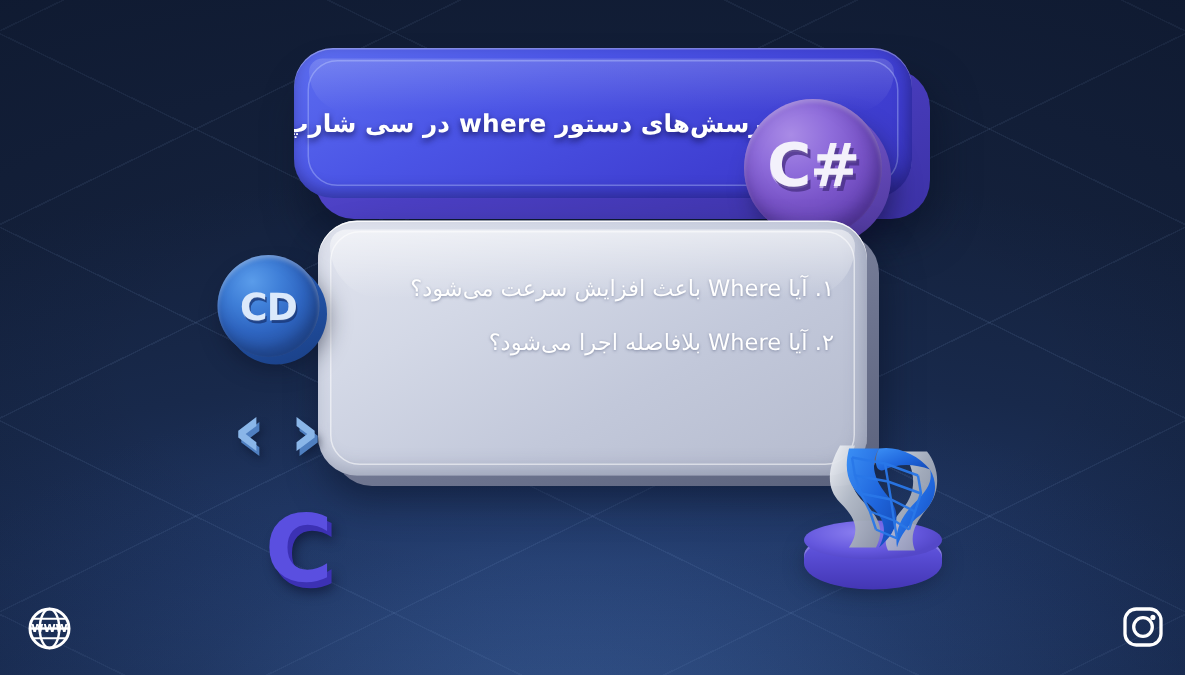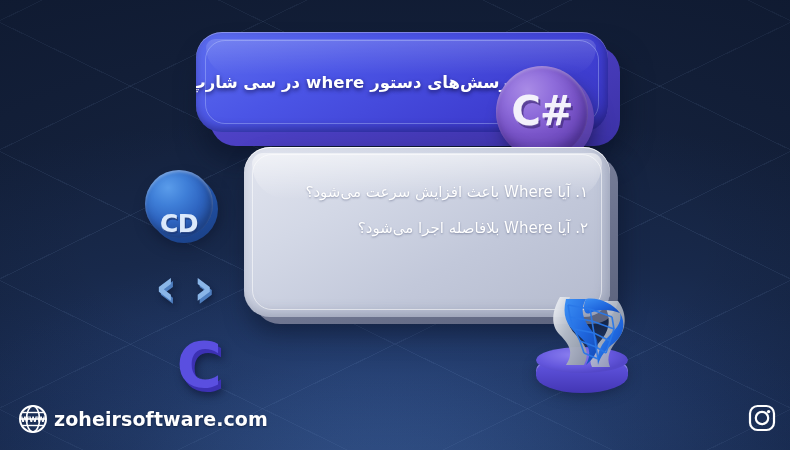--- a/index.html
+++ b/index.html
@@ -76,21 +76,21 @@
     box-shadow:inset 0 2px 3px rgba(255,255,255,.28), inset -3px -5px 12px rgba(40,22,90,.5);
     display:flex;align-items:center;justify-content:center;}
   .cs-text{
     font-family:"DejaVu Sans","Liberation Sans",sans-serif;
     font-size:40px;font-weight:bold;color:#f3f1fb;letter-spacing:-1px;direction:ltr;
     text-shadow:2px 3px 0 rgba(70,45,130,.75), 0 1px 0 rgba(255,255,255,.5);
     margin-top:-2px;
   }
 
   
-  .card-wrap{position:absolute;left:244px;top:147px;width:372px;height:178px;padding-left:36px;}
+  .card-wrap{position:absolute;left:212px;top:147px;width:372px;height:178px;padding-left:36px;}
   .card-shadow{position:absolute;left:6px;top:16px;width:370px;height:168px;border-radius:26px;background:rgba(8,14,34,.55);filter:blur(13px);}
   .card-back{position:absolute;left:10px;top:9px;width:364px;height:168px;border-radius:26px;
     background:linear-gradient(160deg,#8e95ab 0%,#6e7590 60%,#5b627c 100%);}
   .card{
     position:absolute;left:0;top:0;width:366px;height:170px;border-radius:26px;
     background:linear-gradient(150deg,#e2e5ef 0%,#d3d8e6 30%,#c2c8da 62%,#b4bacd 100%);
     box-shadow:inset 0 1px 0 rgba(255,255,255,.85), inset -3px -5px 12px rgba(90,98,124,.35);
     overflow:hidden;
   }
   .card::after{
@@ -111,21 +111,21 @@
 
   
   
   .cd{position:absolute;left:145px;top:170px;width:76px;height:76px;}
   .cd-sh{position:absolute;left:5px;top:12px;width:68px;height:62px;border-radius:50%;background:rgba(7,13,32,.55);filter:blur(8px);}
   .cd-back{position:absolute;left:5px;top:5px;width:68px;height:68px;border-radius:50%;
     background:linear-gradient(160deg,#2b63bd 0%,#1f4c9c 60%,#1a3f84 100%);}
   .cd-face{position:absolute;left:0;top:0;width:68px;height:68px;border-radius:50%;
     background:radial-gradient(72% 68% at 34% 26%, #5a9cea 0%, #3f7fd8 38%, #2f66c2 72%, #2857ab 100%);
     box-shadow:inset 0 2px 3px rgba(255,255,255,.32), inset -3px -4px 10px rgba(15,35,80,.5);
-    display:flex;align-items:flex-end;justify-content:center;}
+    display:flex;align-items:center;justify-content:center;}
   .cd-text{font-size:25px;font-weight:bold;color:#dbe9fb;letter-spacing:-.5px;direction:ltr;
     text-shadow:1px 2px 0 rgba(25,55,120,.8), 0 1px 0 rgba(255,255,255,.45);}
 
   
   .brackets{position:absolute;left:155px;top:258px;width:84px;height:60px;}
   .brk{position:absolute;top:0;font-size:50px;line-height:58px;font-weight:bold;
     color:#8ab6e8;direction:ltr;
     text-shadow:2px 3px 0 #4f7fc0, 3px 5px 6px rgba(8,16,38,.6);}
   .brk.l{left:0;}
   .brk.r{left:38px;}
@@ -139,21 +139,21 @@
   .sql{position:absolute;left:530px;top:295px;width:112px;height:112px;}
   .sql-sh{position:absolute;left:8px;top:62px;width:88px;height:36px;border-radius:50%;background:rgba(7,13,32,.55);filter:blur(8px);}
   .sql-base{position:absolute;left:6px;top:58px;width:92px;height:40px;border-radius:50%/44%;
     background:linear-gradient(180deg,#6f63e6 0%,#5a4ed6 40%,#4336b4 100%);
     box-shadow:inset 0 2px 0 rgba(255,255,255,.25);}
   .sql-base-top{position:absolute;left:6px;top:52px;width:92px;height:26px;border-radius:50%;
     background:radial-gradient(60% 70% at 40% 30%, #8b7ff0, #6457dd 70%, #5448c9 100%);}
   .sql-logo{position:absolute;left:10px;top:-4px;width:92px;height:80px;}
 
   
-  .footer-left{position:absolute;left:18px;top:404px;display:flex;align-items:center;gap:6px;direction:ltr;}
+  .footer-left{position:absolute;left:18px;top:404px;display:flex;align-items:center;gap:24px;direction:ltr;}
   .footer-right{position:absolute;right:14px;top:404px;display:flex;align-items:center;gap:10px;direction:ltr;}
   .ftext{color:#ffffff;font-size:19px;font-weight:bold;letter-spacing:.1px;
     text-shadow:0 1px 2px rgba(8,16,40,.6);}
   .ficon{display:block;}
 </style>
 </head>
 <body>
 
 <div class="stage">
 
@@ -247,21 +247,20 @@
 
   <div class="footer-left">
     <svg class="ficon" width="30" height="30" viewBox="0 0 30 30">
       <circle cx="15" cy="15" r="13" fill="none" stroke="#ffffff" stroke-width="2"></circle>
       <ellipse cx="15" cy="15" rx="6.5" ry="13" fill="none" stroke="#ffffff" stroke-width="1.6"></ellipse>
       <line x1="2" y1="15" x2="28" y2="15" stroke="#ffffff" stroke-width="1.6"></line>
       <path d="M4.2 8.5 H25.8" stroke="#ffffff" stroke-width="1.4"></path>
       <path d="M4.2 21.5 H25.8" stroke="#ffffff" stroke-width="1.4"></path>
       <text x="15" y="17.6" font-family="DejaVu Sans, sans-serif" font-size="7.4" font-weight="bold" fill="#ffffff" text-anchor="middle">WWW</text>
     </svg>
-    <span class="ftext">zoheirsoftware.com</span>
   </div>
 
   <div class="footer-right">
     <svg class="ficon" width="28" height="28" viewBox="0 0 28 28">
       <rect x="2" y="2" width="24" height="24" rx="7.5" ry="7.5" fill="none" stroke="#ffffff" stroke-width="2.2"></rect>
       <circle cx="14" cy="14" r="6.2" fill="none" stroke="#ffffff" stroke-width="2.2"></circle>
       <circle cx="20.6" cy="7.6" r="1.7" fill="#ffffff"></circle>
     </svg>
   </div>
 

